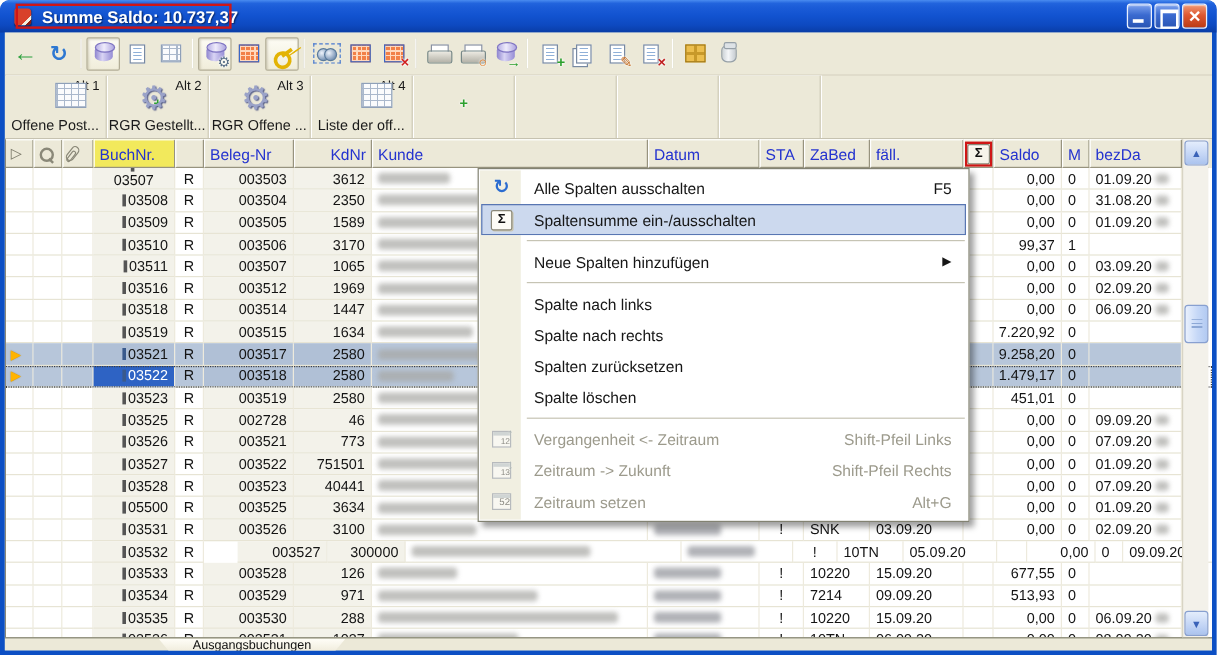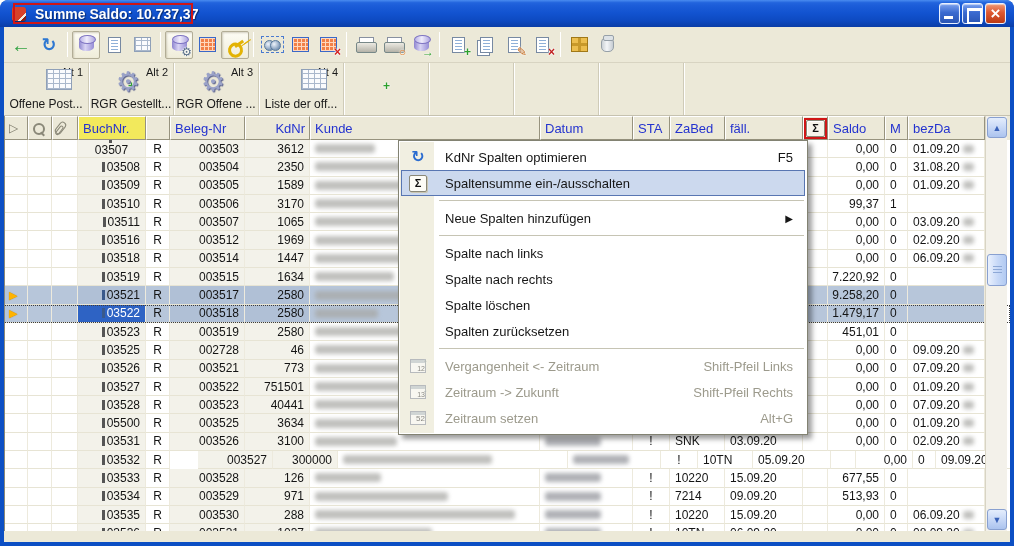--- a/index.html
+++ b/index.html
@@ -861,28 +861,31 @@
     <div class="vscroll">
       <div class="sbtn up">
           <span>▲</span>
         </div>
       <div class="sthumb"></div>
       <div class="sbtn down">
           <span>▼</span>
         </div>
     </div>
 
+    <div class="tabbar">
+      <div class="tab">Ausgangsbuchungen</div>
+    </div>
   </div>
 
   <div class="cmenu">
       <div class="mi">
         <span class="mic">
           <span class="g" style="color: rgb(43, 108, 208); font-size: 16px;">↻</span>
         </span>
-        <span>KdNr Spalten optimieren</span>
+        <span>Alle Spalten ausschalten</span>
         <span class="short">F5</span>
       </div>
       <div class="mi hl">
         <span class="mic">
           <span class="msig">Σ</span>
         </span>
         <span>Spaltensumme ein-/ausschalten</span>
       </div>
       <div class="msep"></div>
       <div class="mi">
@@ -890,24 +893,24 @@
         <span class="subarrow">▶</span>
       </div>
       <div class="msep"></div>
       <div class="mi">
         <span>Spalte nach links</span>
       </div>
       <div class="mi">
         <span>Spalte nach rechts</span>
       </div>
       <div class="mi">
+        <span>Spalten zurücksetzen</span>
+      </div>
+      <div class="mi">
         <span>Spalte löschen</span>
-      </div>
-      <div class="mi">
-        <span>Spalten zurücksetzen</span>
       </div>
       <div class="msep"></div>
       <div class="mi dis">
         <span class="mic">
           <span class="ic-cal">
             <i class="calov">↑</i>
             <i class="calnum">12</i>
           </span>
         </span>
         <span>Vergangenheit &lt;- Zeitraum</span>

